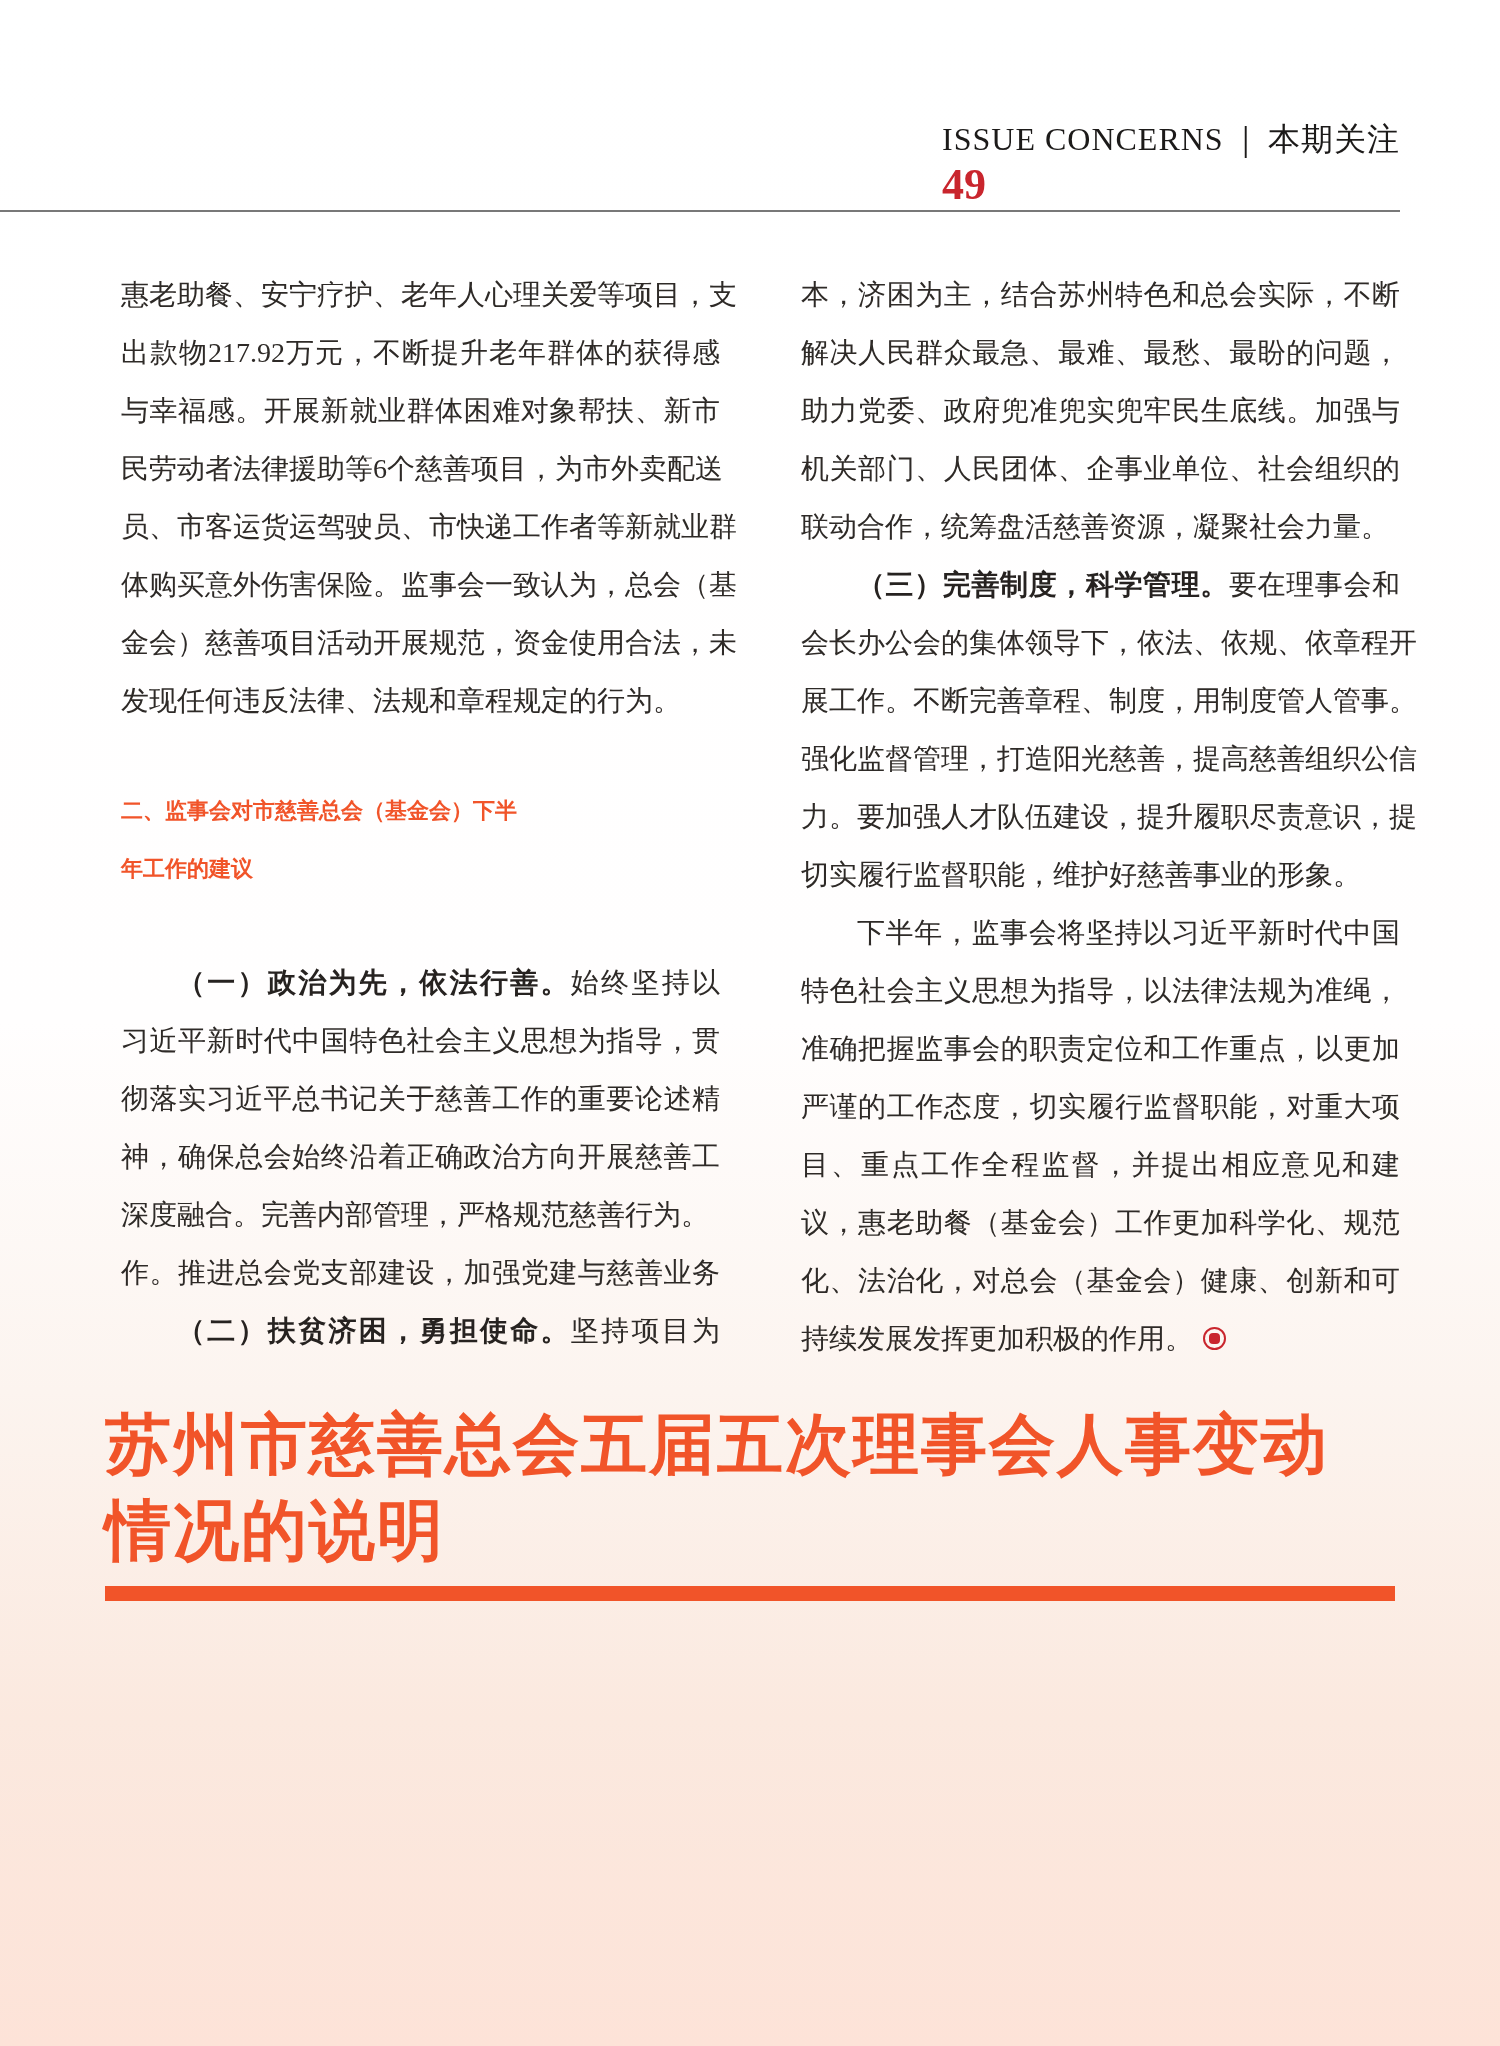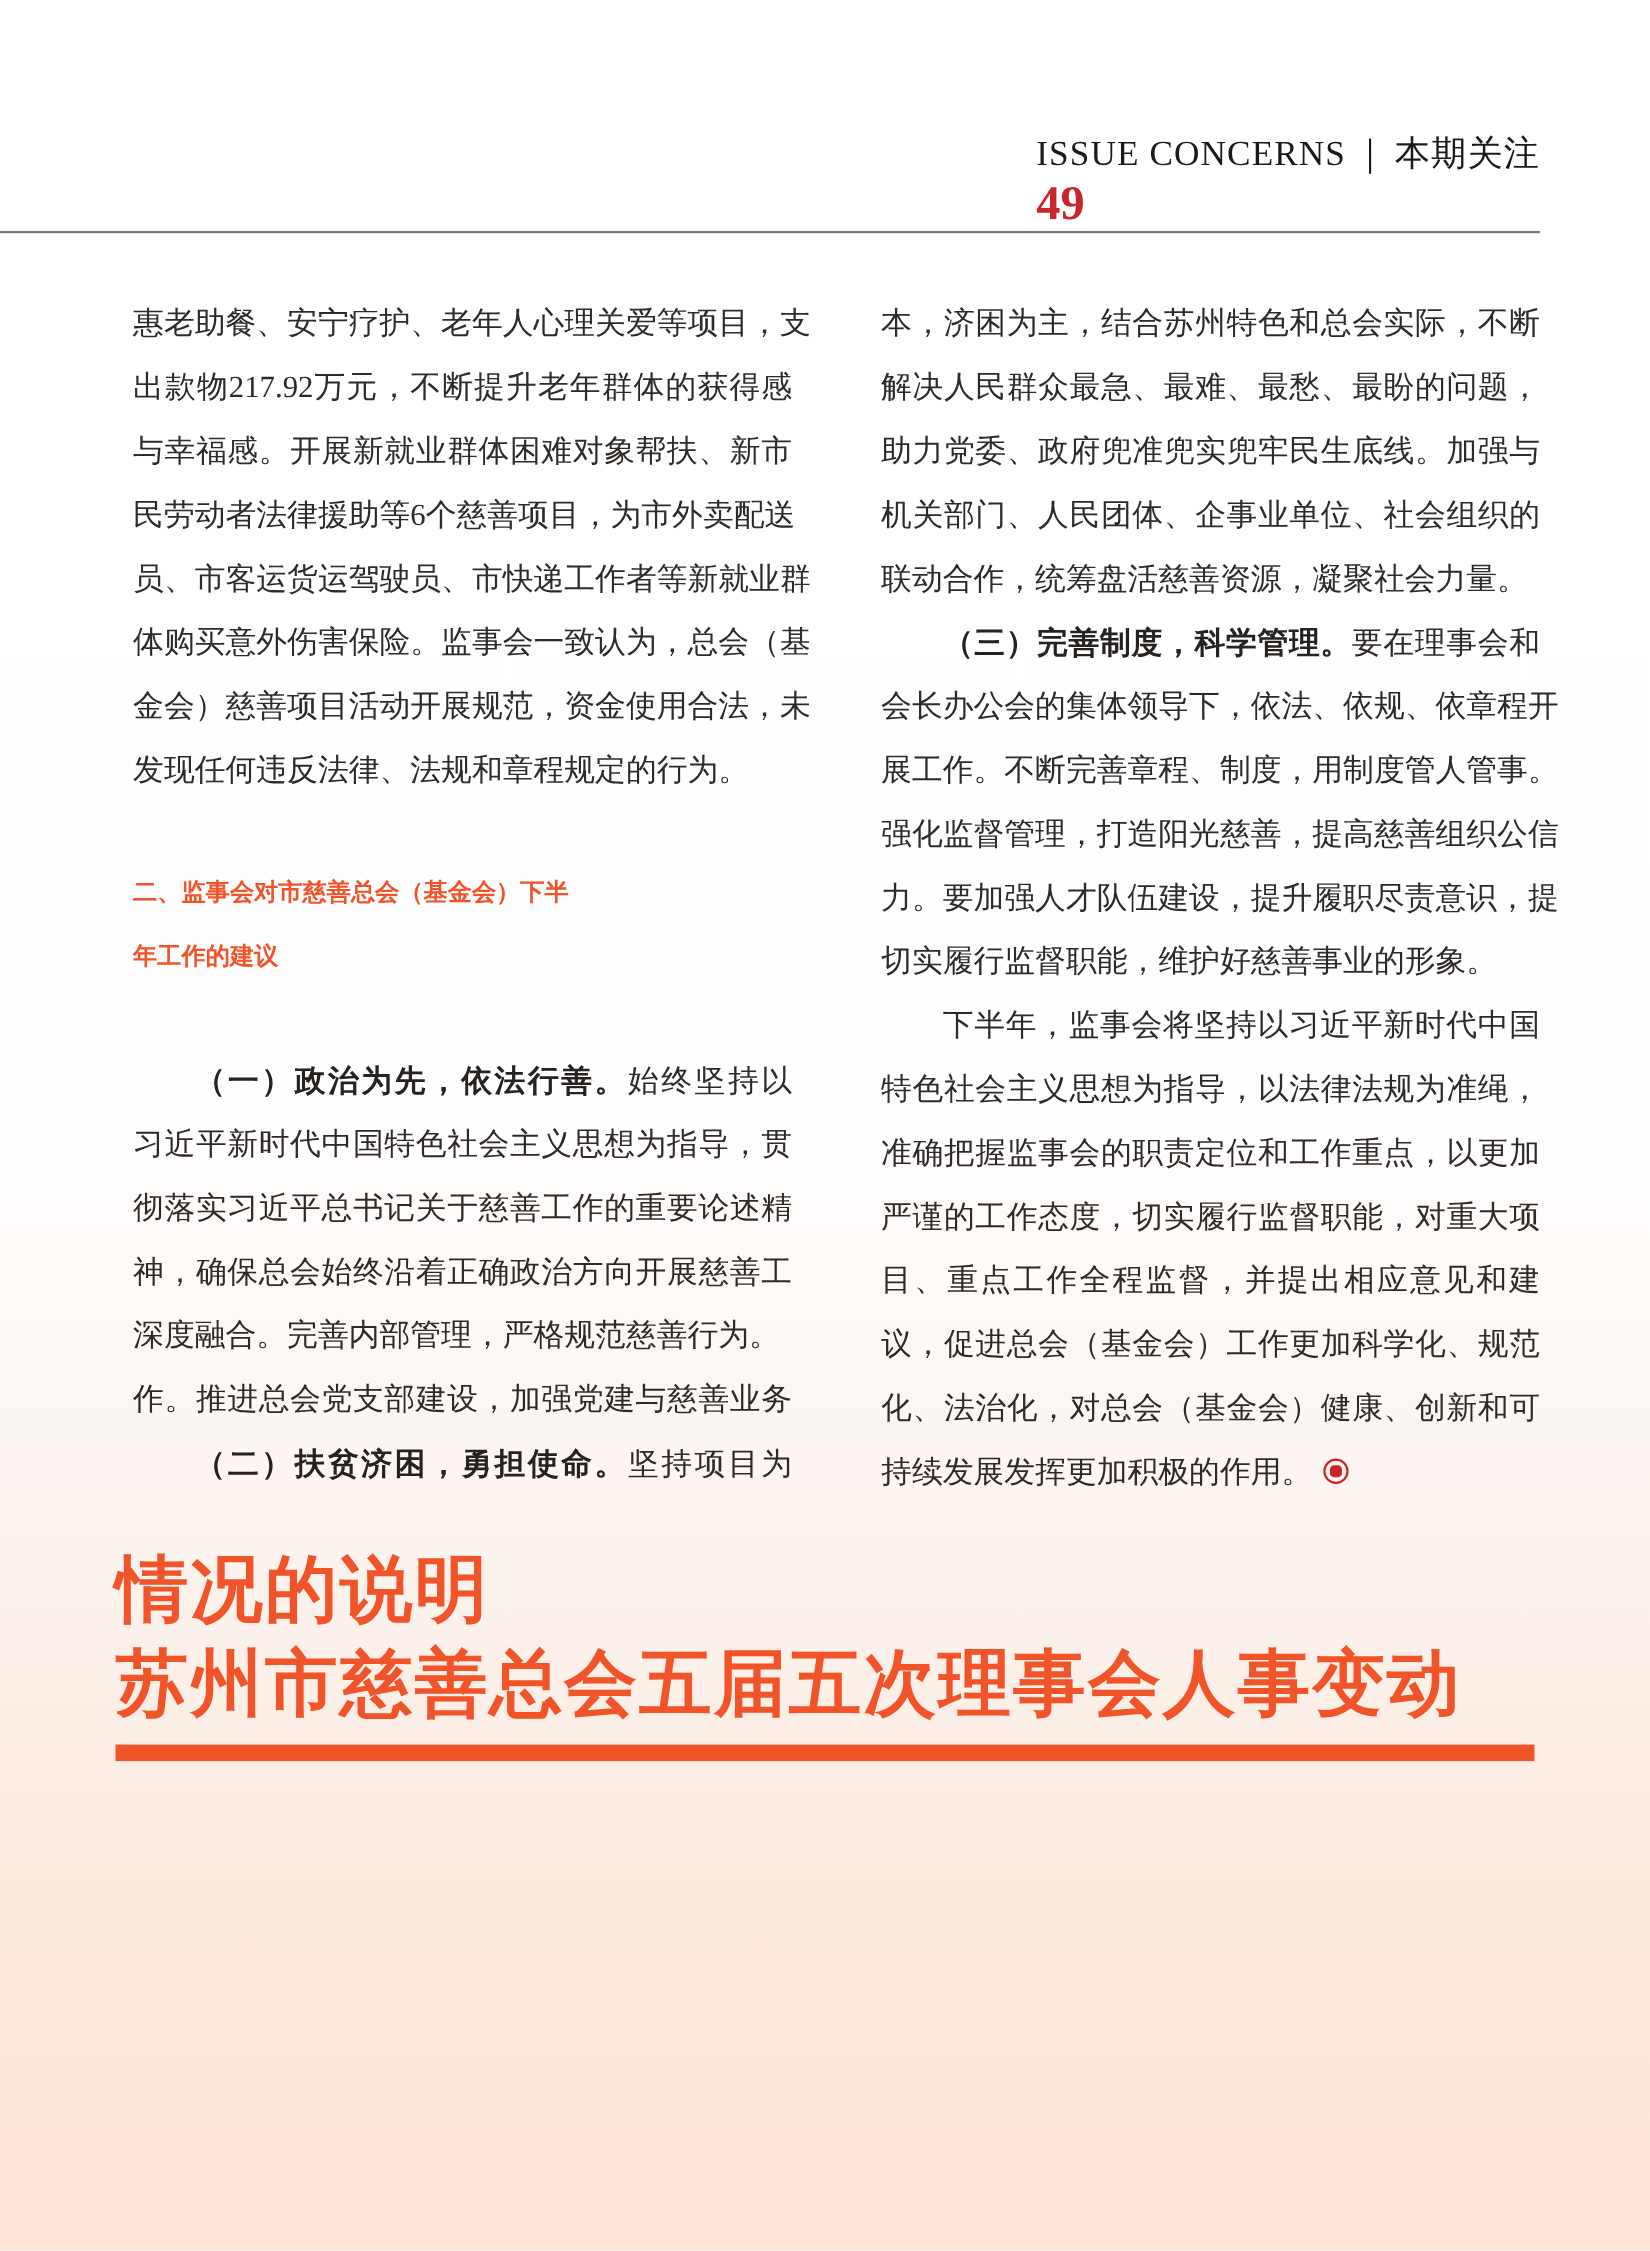--- a/index.html
+++ b/index.html
@@ -126,26 +126,26 @@
         <div class="line jl">会长办公会的集体领导下，依法、依规、依章程开</div>
         <div class="line jl">展工作。不断完善章程、制度，用制度管人管事。</div>
         <div class="line jl">强化监督管理，打造阳光慈善，提高慈善组织公信</div>
         <div class="line jl">力。要加强人才队伍建设，提升履职尽责意识，提</div>
         <div class="line">切实履行监督职能，维护好慈善事业的形象。</div>
         <div class="line jl ind">下半年，监事会将坚持以习近平新时代中国</div>
         <div class="line jl">特色社会主义思想为指导，以法律法规为准绳，</div>
         <div class="line jl">准确把握监事会的职责定位和工作重点，以更加</div>
         <div class="line jl">严谨的工作态度，切实履行监督职能，对重大项</div>
         <div class="line jl">目、重点工作全程监督，并提出相应意见和建</div>
-        <div class="line jl">议，促进总会（基金会）工作更加科学化、规范</div>
+        <div class="line jl">议，惠老助餐（基金会）工作更加科学化、规范</div>
         <div class="line jl">化、法治化，对总会（基金会）健康、创新和可</div>
         <div class="line">持续发展发挥更加积极的作用。<span class="seal"></span></div>
       </div>
   </div>
 
   <div class="title">
+      <div class="line">苏州市慈善总会五届五次理事会人事变动</div>
       <div class="line">情况的说明</div>
-      <div class="line">苏州市慈善总会五届五次理事会人事变动</div>
     </div>
   <div class="title-bar"></div>
 
 
 </div>
 
 </body></html>

